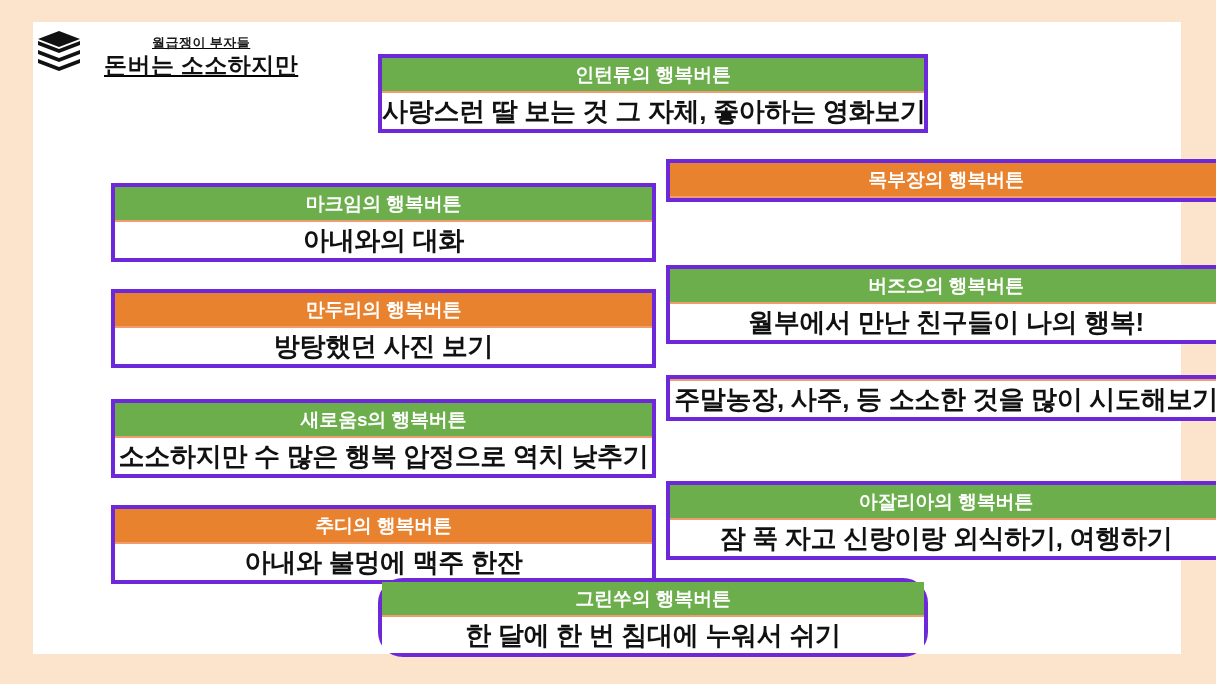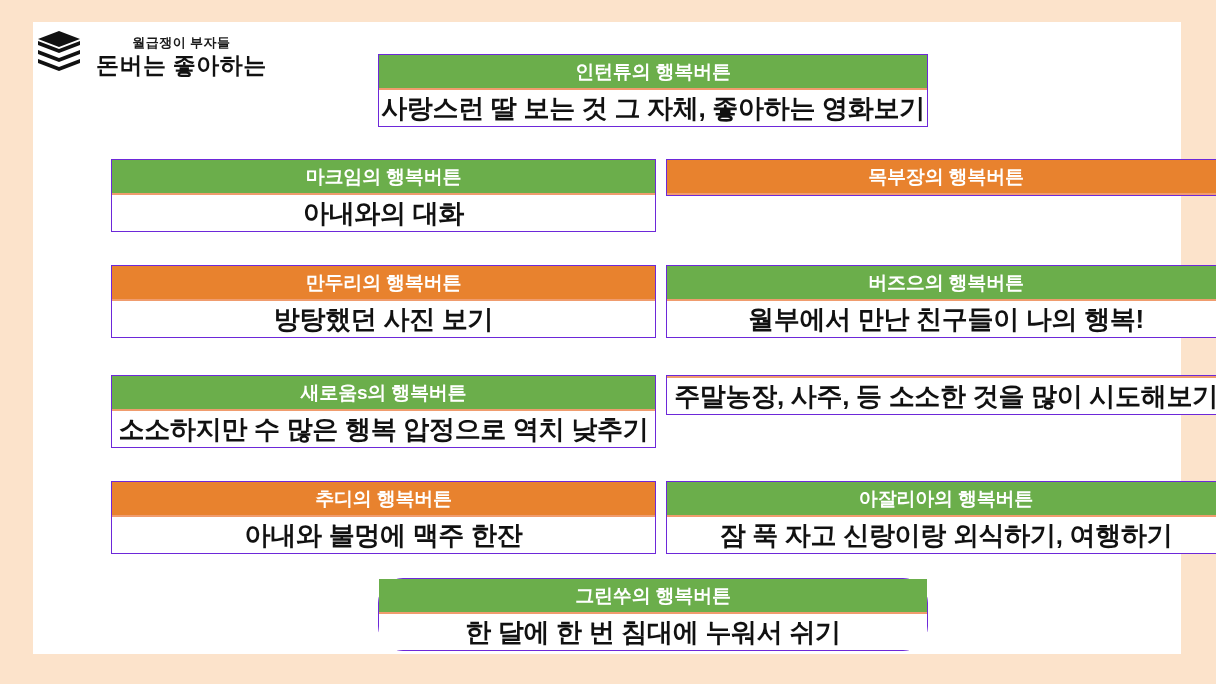--- a/index.html
+++ b/index.html
@@ -29,21 +29,22 @@
     background: #FFFFFF;
   }
 
   
   #brand {
     position: absolute;
     left: 3px;
     top: 8px;
     display: flex;
     align-items: center;
-    gap: 14px;
+    gap: 22px;
+    text-decoration: underline;
   }
   #brand-logo {
     width: 46px;
     height: 52px;
     flex: 0 0 auto;
     display: block;
   }
   #brand-text {
     display: flex;
     flex-direction: column;
@@ -64,21 +65,21 @@
     font-size: 23px;
     font-weight: 700;
     color: #111111;
     letter-spacing: 0.5px;
   }
 
   
   .card {
     position: absolute;
     box-sizing: border-box;
-    border: 1px solid #6d28d9;
+    border: 4px solid #6d28d9;
     background: #FFFFFF;
   }
   .card-header {
     height: 33px;
     line-height: 33px;
     text-align: center;
     color: #FFFFFF;
     font-size: 19px;
     font-weight: 700;
     letter-spacing: -0.2px;
@@ -106,20 +107,21 @@
 
   
   .card.wide {
     left: 345px;
     width: 550px;
   }
   
   .card.col-left {
     left: 78px;
     width: 545px;
+    margin-top: 24px;
   }
   
   .card.col-right {
     left: 633px;
     width: 560px;
   }
 
   .row-top    { top: 32px; }
   .row-1      { top: 137px; }
   .row-2      { top: 243px; }
@@ -140,21 +142,21 @@
           <path d="M2 11 L23 19 L44 11 L44 15 L23 23 L2 15 Z"></path>
           <path d="M2 20 L23 28 L44 20 L44 24 L23 32 L2 24 Z"></path>
           <path d="M2 29 L23 37 L44 29 L44 33 L23 41 L2 33 Z"></path>
         </g>
         <g fill="#FFFFFF">
           <path d="M23 5.5 L36 9 L23 12.5 L10 9 Z" opacity="0"></path>
         </g>
       </svg>
       <div id="brand-text">
         <div id="brand-sub">월급쟁이 부자들</div>
-        <div id="brand-main">돈버는 좋아하는</div>
+        <div id="brand-main">돈버는 소소하지만</div>
       </div>
     </div>
 
     <div id="cards-layer">
         <div class="card wide row-top">
           <div class="card-header green">인턴튜의 행복버튼</div>
           <div class="card-divider"></div>
           <div class="card-body">사랑스런 딸 보는 것 그 자체, 좋아하는 영화보기</div>
         </div>
         <div class="card col-left row-1">

